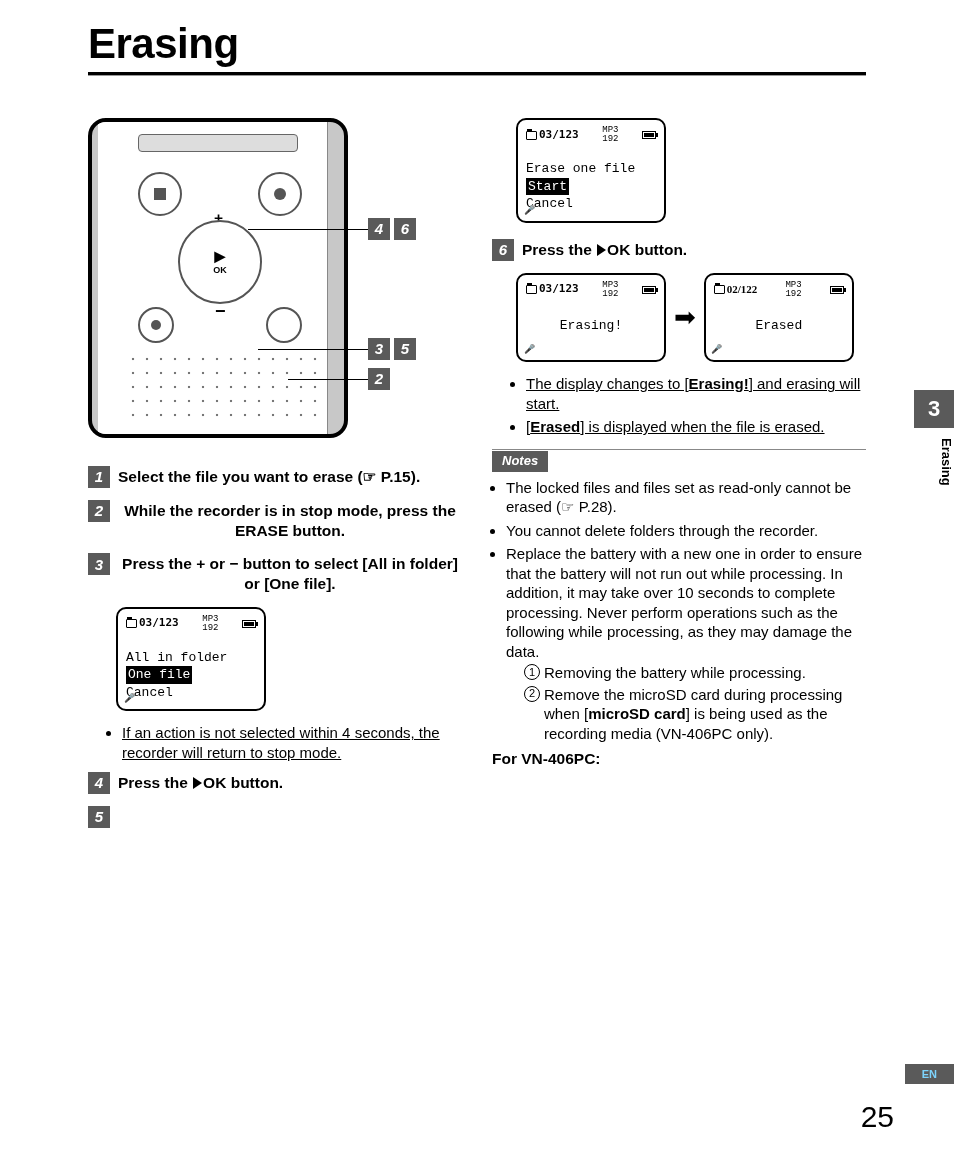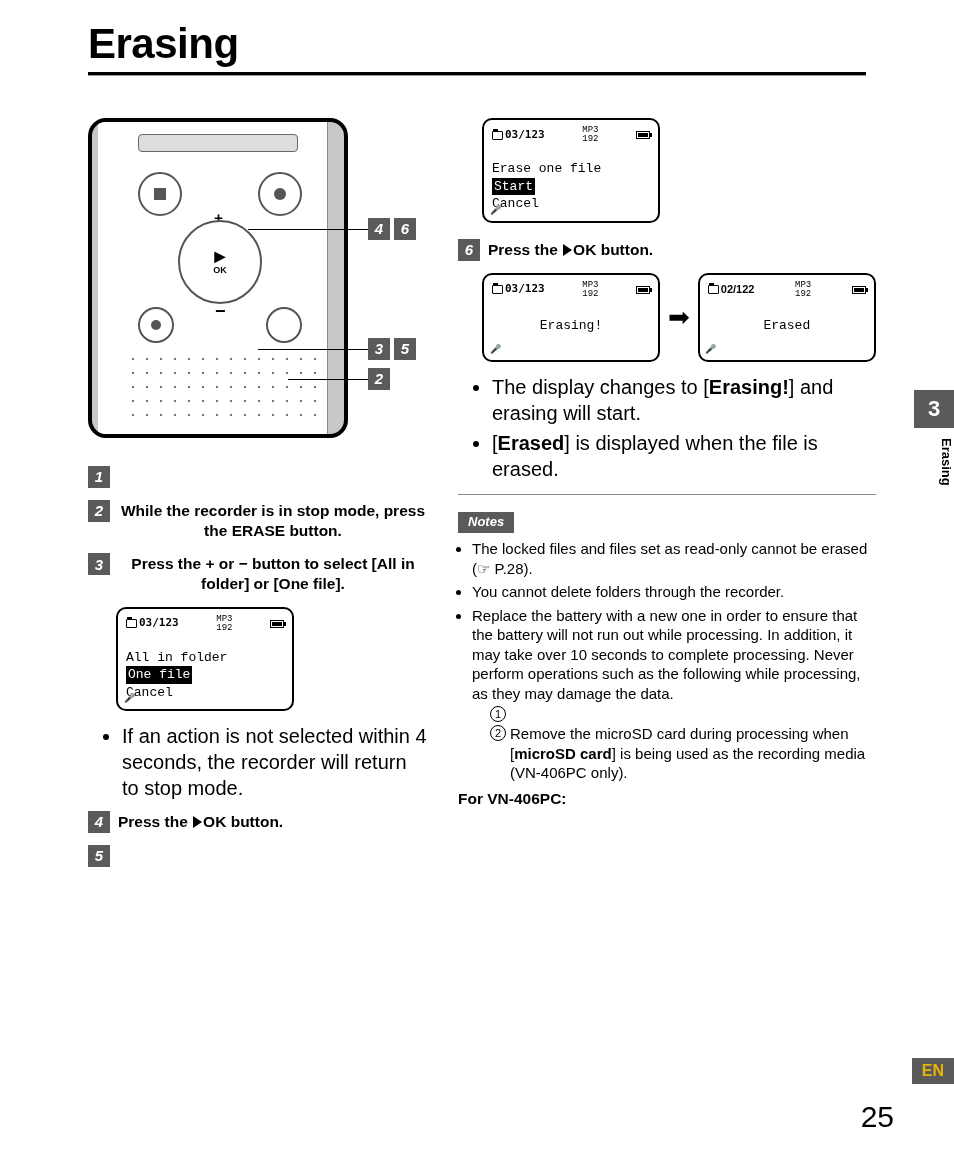--- a/index.html
+++ b/index.html
@@ -89,21 +89,21 @@
     gap: 8px;
     margin-bottom: 12px;
     font-weight: 700;
   }
   .step .numbox { flex-shrink: 0; }
   .step .txt { padding-top: 1px; text-align: center; }
 
   .lcd {
     border: 2.5px solid #000;
     border-radius: 10px;
-    width: 178px;
+    width: 150px;
     padding: 6px 8px 8px 8px;
     font-family: "Courier New", monospace;
     font-size: 13px;
     line-height: 1.35;
     position: relative;
   }
   .lcd .hdr { display:flex; justify-content:space-between; font-size:11px; align-items:center;}
   .lcd .hdr .left{ display:flex; align-items:center; gap:2px;}
   .lcd .foldericon{ width:11px; height:9px; border:1.5px solid #000; border-radius:1px; position:relative;}
   .lcd .foldericon::before{content:""; position:absolute; top:-3px; left:0; width:5px; height:3px; background:#000;}
@@ -112,27 +112,27 @@
   .lcd .batt .fill{position:absolute; inset:1px; background:#000;}
   .lcd .sel { background:#000; color:#fff; padding:0 2px; display:inline-block;}
   .lcd .gap { height: 16px; }
   .lcd .center { text-align:center; padding: 18px 0;}
   .lcd .mic{ position:absolute; bottom:4px; left:6px; font-size:9px;}
 
   .lcd-pair { display:flex; align-items:center; gap:8px; margin: 10px 0 12px 24px;}
   .arrow-big { font-size:26px; }
 
   .ul { margin-left: 34px; margin-bottom: 10px; }
-  .ul li { margin-bottom: 4px; list-style: disc; font-size:20px; line-height:1.3;}
+  .ul li { margin-bottom: 4px; list-style: disc; font-size:15px; line-height:1.3;text-decoration:underline;}
   .ul li b{font-weight:700;}
 
   .notes-hdr {
     border-top: 1px solid #888;
     margin-top: 12px;
-    padding-top: 16px;
+    padding-top: 0;
   }
   .notes-badge {
     background:#5a5a5a;
     color:#fff;
     display:inline-block;
     padding:2px 10px;
     font-weight:800;
     font-style:italic;
     font-size:13px;
     margin-bottom:6px;
@@ -164,24 +164,24 @@
     margin: 10px auto 0 auto;
     display:block;
     text-align:center;
     width:100%;
   }
   .en-badge {
     position:absolute;
     right:0;
     bottom:74px;
     background:#5a5a5a;
-    color:#eab308;
+    color:#7dd3fc;
     font-weight:800;
-    padding:4px 10px;
-    font-size:16px;
+    padding:4px 17px;
+    font-size:11px;
   }
   .pagenum {
     position:absolute;
     right:60px;
     bottom:24px;
     font-size:30px;
     font-weight:400;
   }
   .device-wrap{ position:relative; width:340px;}
   .lead{ position:absolute; border-top:1.5px solid #000;}
@@ -228,20 +228,21 @@
         <div class="numbox">3</div>
         <div class="numbox">5</div>
       </div>
       <div class="callout-nums cn-2">
         <div class="numbox">2</div>
       </div>
     </div>
 
     <div class="step">
       <div class="numbox">1</div>
+      <div class="txt">Select the file you want to erase (☞ P.15).</div>
     </div>
 
     <div class="step">
       <div class="numbox">2</div>
       <div class="txt"><span>While the recorder is in stop mode, press the </span><span>ERASE</span><span> button.</span></div>
     </div>
 
     <div class="step">
       <div class="numbox">3</div>
       <div class="txt"><span>Press the + or − button to select [</span><span>All in folder</span><span>] or [</span><span>One file</span><span>].</span></div>
@@ -317,21 +318,21 @@
             </span>
         </div>
         <div class="center">Erasing!</div>
         <span class="mic">🎤</span>
       </div>
       <div class="arrow-big">➡</div>
       <div class="lcd">
         <div class="hdr">
           <span class="left">
               <span class="foldericon"></span>
-              <b style="font-family:Liberation Sans, sans-serif">02/122</b>
+              <b style="font-family:Liberation Serif, serif">02/122</b>
             </span>
           <span style="text-align:right; font-size:9px; line-height:1;"><span>MP3</span><br><span>192</span></span>
           <span class="batt">
               <span class="fill"></span>
             </span>
         </div>
         <div class="center">Erased</div>
         <span class="mic">🎤</span>
       </div>
     </div>
@@ -344,20 +345,21 @@
     <div class="notes-hdr">
       <div class="notes-badge">Notes</div>
       <ul class="notes-list">
         <li>The locked files and files set as read-only cannot be erased (☞ P.28).</li>
         <li>You cannot delete folders through the recorder.</li>
         <li>
           <span>Replace the battery with a new one in order to ensure that the battery will not run out while processing. In addition, it may take over 10 seconds to complete processing. Never perform operations such as the following while processing, as they may damage the data.</span>
           <div class="sublist">
             <div>
                 <span class="circ">1</span>
+                <span>Removing the battery while processing.</span>
               </div>
             <div>
                 <span class="circ">2</span>
                 <span><span>Remove the microSD card during processing when [</span><b>microSD card</b><span>] is being used as the recording media (VN-406PC only).</span></span>
               </div>
           </div>
         </li>
       </ul>
       <div class="for-model">For VN-406PC:</div>
     </div>

